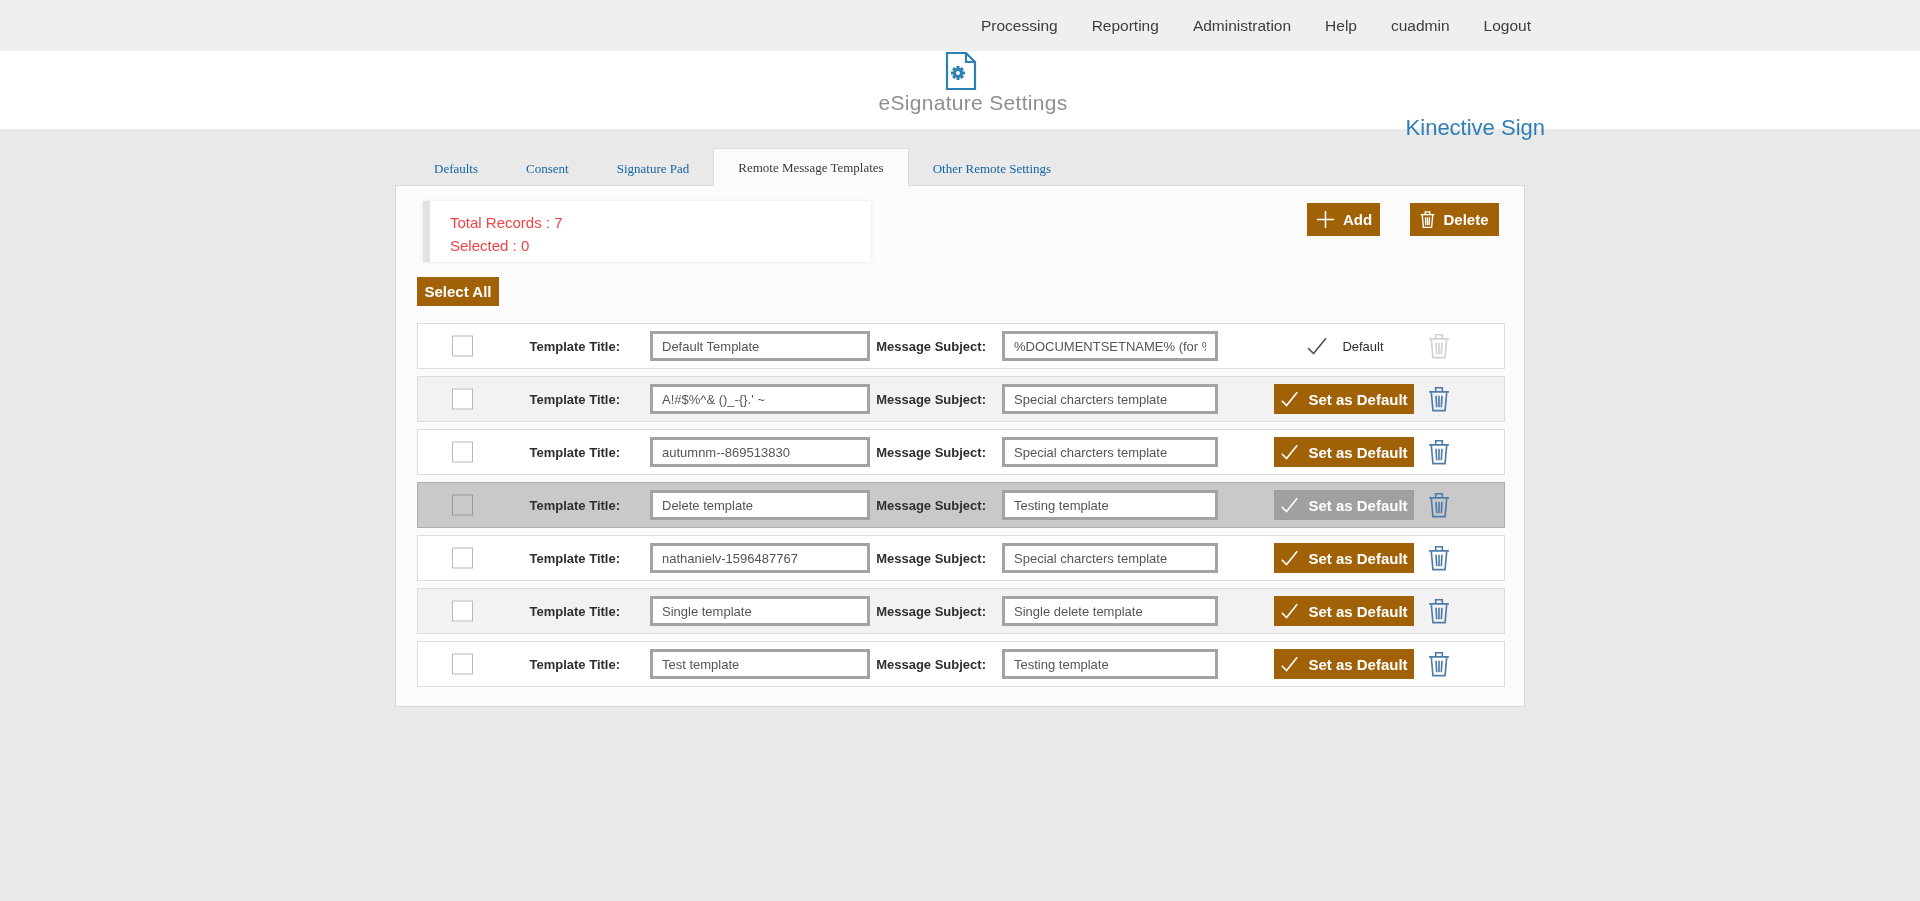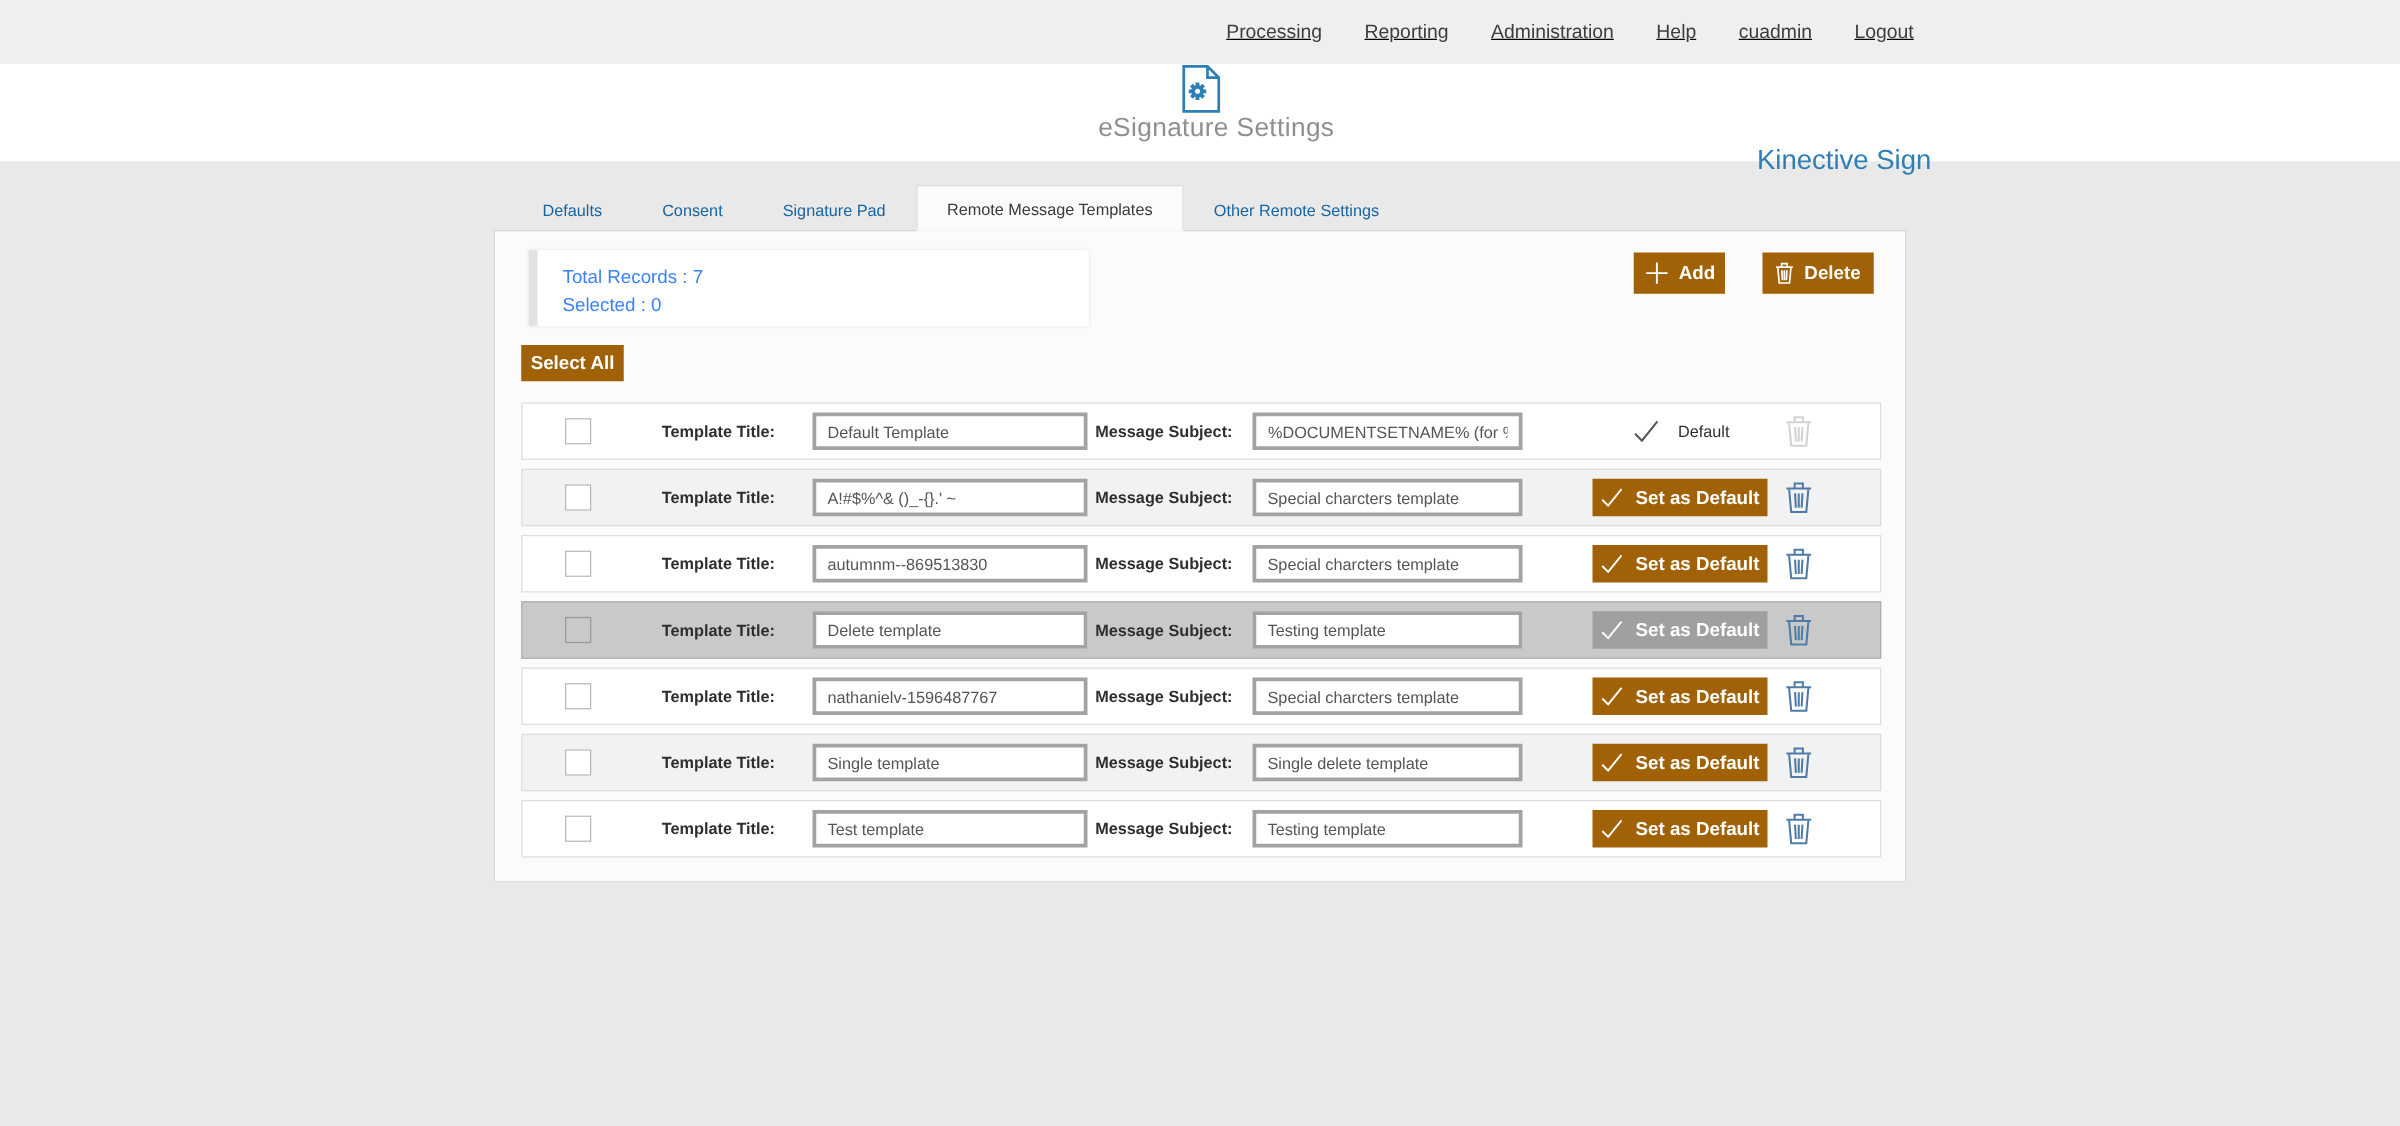--- a/index.html
+++ b/index.html
@@ -2,41 +2,41 @@
 <html><head>
 <meta charset="utf-8">
 <style>
   * { box-sizing: border-box; margin: 0; padding: 0; }
   html, body { width: 1920px; height: 901px; overflow: hidden; }
   body { font-family: "Liberation Sans", sans-serif; background: #e9e9e9; }
 
   .container { width: 1170px; margin: 0 auto; position: relative; }
 
   
-  .topnav { height: 51px; background: #efefef; text-decoration: underline; }
+  .topnav { height: 51px; background: #efefef; }
   .topnav .container { height: 100%; display: flex; align-items: center; justify-content: flex-end; padding-right: 14px; }
   .topnav .nav-item { font-size: 15.5px; color: #3d3d3d; margin-left: 34px; cursor: pointer; white-space: nowrap; }
 
   
   .header { height: 78px; background: #ffffff; }
   .header .container { height: 100%; display: flex; align-items: center; flex-direction: column; }
   .doc-icon { margin-left: 2px; display: inline-flex; }
   .page-title { margin-left: 26px; font-size: 21px; color: #8f8f8f; letter-spacing: 0.3px; }
   .brand { margin-left: auto; font-size: 22px; color: #2d7fb5; }
 
   
-  .tabs { display: flex; margin-left: 35px; position: relative; z-index: 2; margin-top: 19px; margin-bottom: -1px; align-items: flex-end; }
+  .tabs { display: flex; margin-left: 35px; position: relative; z-index: 2; margin-top: 19px; margin-bottom: -1px; align-items: flex-end; font-family: Liberation Serif, serif; }
   .tab { padding: 10px 24px 9px 24px; font-size: 13px; color: #1565a5; cursor: pointer; white-space: nowrap; }
   .tab.active { background: #fbfbfb; color: #3a3a3a; border: 1px solid #dcdcdc; border-bottom: 1px solid #fbfbfb; padding-top: 11px; }
 
   
   .panel { width: 1130px; margin-left: 20px; background: #fbfbfb; border: 1px solid #d8d8d8; padding: 15px 19px 12px 21px; position: relative; }
 
   .summary { margin-left: 6px; width: 448px; height: 61px; background: #ffffff; border-left: 7px solid #e2e2e2; box-shadow: 0 0 3px rgba(0,0,0,0.10); padding: 10px 0 0 20px; }
-  .summary div { font-size: 15px; color: #3b82f6; line-height: 23px; }
+  .summary div { font-size: 15px; color: #ef4444; line-height: 23px; }
 
   .top-buttons { position: absolute; top: 17px; right: 25px; display: flex; }
   .btn { background: #a16207; color: #fff; border: none; font-family: "Liberation Sans", sans-serif; font-size: 15px; font-weight: bold; display: inline-flex; align-items: center; justify-content: center; cursor: pointer; }
   .btn svg { flex: 0 0 auto; }
   .btn-add { width: 73px; height: 33px; gap: 7px; }
   .btn-delete { width: 89px; height: 33px; gap: 8px; margin-left: 30px; }
   .btn-select-all { width: 82px; height: 29px; margin-top: 15px; }
 
   
   .rows { margin-top: 17px; }

